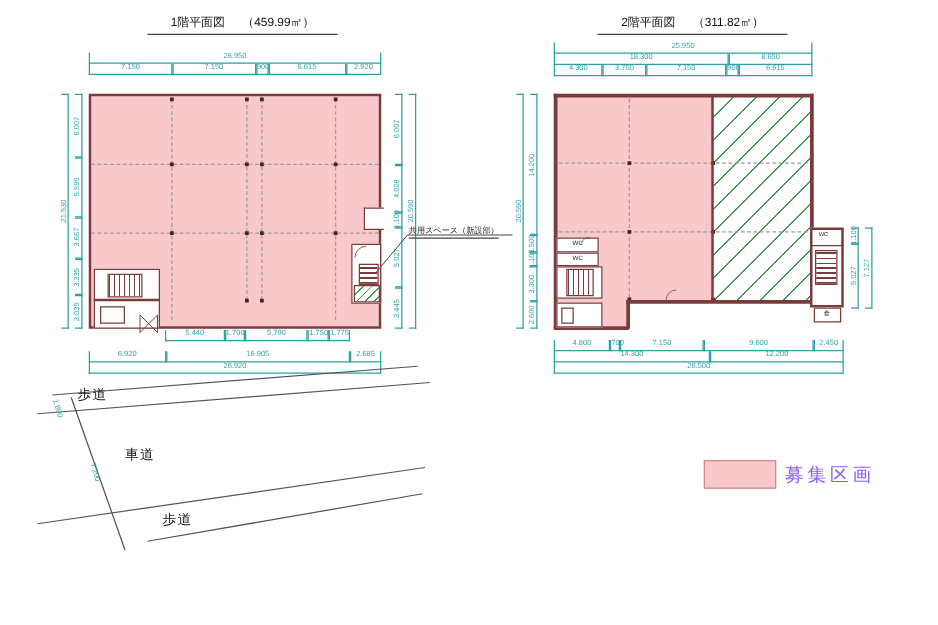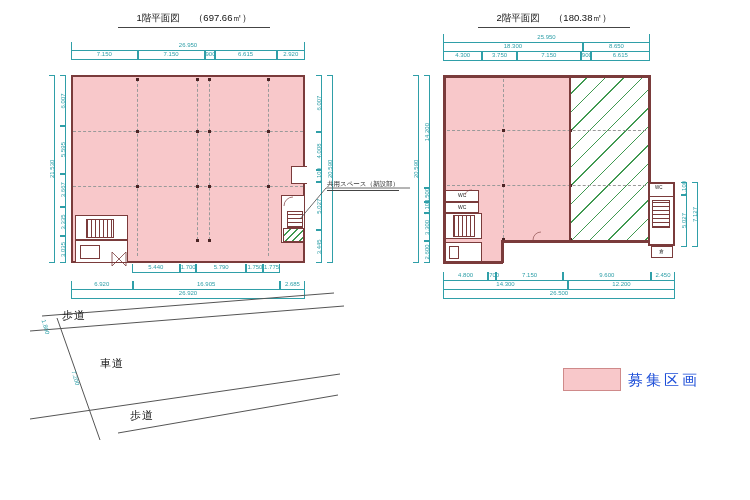--- a/index.html
+++ b/index.html
@@ -41,33 +41,33 @@
   .dimv .seg i{position:absolute;inset:0;display:flex;align-items:center;justify-content:center;
                writing-mode:vertical-rl;transform:rotate(180deg);
                font-style:normal;font-size:6px;color:var(--dim);white-space:nowrap;}
   .roomlabel{position:absolute;font-size:5px;color:#222;line-height:1;}
   .roadlabel{position:absolute;font-size:11px;color:#111;letter-spacing:1px;}
   .sitedim{position:absolute;font-size:6px;color:var(--dim);white-space:nowrap;}
   .leader-label{position:absolute;font-size:6.5px;color:#222;border-bottom:1px solid #444;
                 padding-bottom:1px;white-space:nowrap;}
   
   .legend-swatch{position:absolute;background:#f8c8ca;border:1.5px solid #cf8a8a;box-sizing:border-box;}
-  .legend-label{position:absolute;font-size:15px;color:#1d4ed8;letter-spacing:3px;}
+  .legend-label{position:absolute;font-size:15px;color:#8b5cf6;letter-spacing:3px;}
   svg{position:absolute;inset:0;pointer-events:none;}
 </style>
 </head>
 <body>
 
 <div id="app">
 
   <div class="plan-title" style="left:118px;top:12px;width:152px;">
-    <span>1階平面図</span><span class="sp"></span><span>（697.66㎡）</span>
+    <span>1階平面図</span><span class="sp"></span><span>（459.99㎡）</span>
   </div>
   <div class="plan-title" style="left:478px;top:12px;width:152px;">
-    <span>2階平面図</span><span class="sp"></span><span>（180.38㎡）</span>
+    <span>2階平面図</span><span class="sp"></span><span>（311.82㎡）</span>
   </div>
 
   <div class="pink" style="left:73px;top:77px;width:230px;height:184px;"></div>
 
   <div class="gridv" style="left:137px;top:79px;height:177px;"></div>
   <div class="gridv" style="left:197px;top:79px;height:161px;"></div>
   <div class="gridv" style="left:209px;top:79px;height:161px;"></div>
   <div class="gridv" style="left:268px;top:79px;height:177px;"></div>
   <div class="gridh" style="left:73px;top:131px;width:230px;"></div>
   <div class="gridh" style="left:73px;top:186px;width:230px;"></div>

